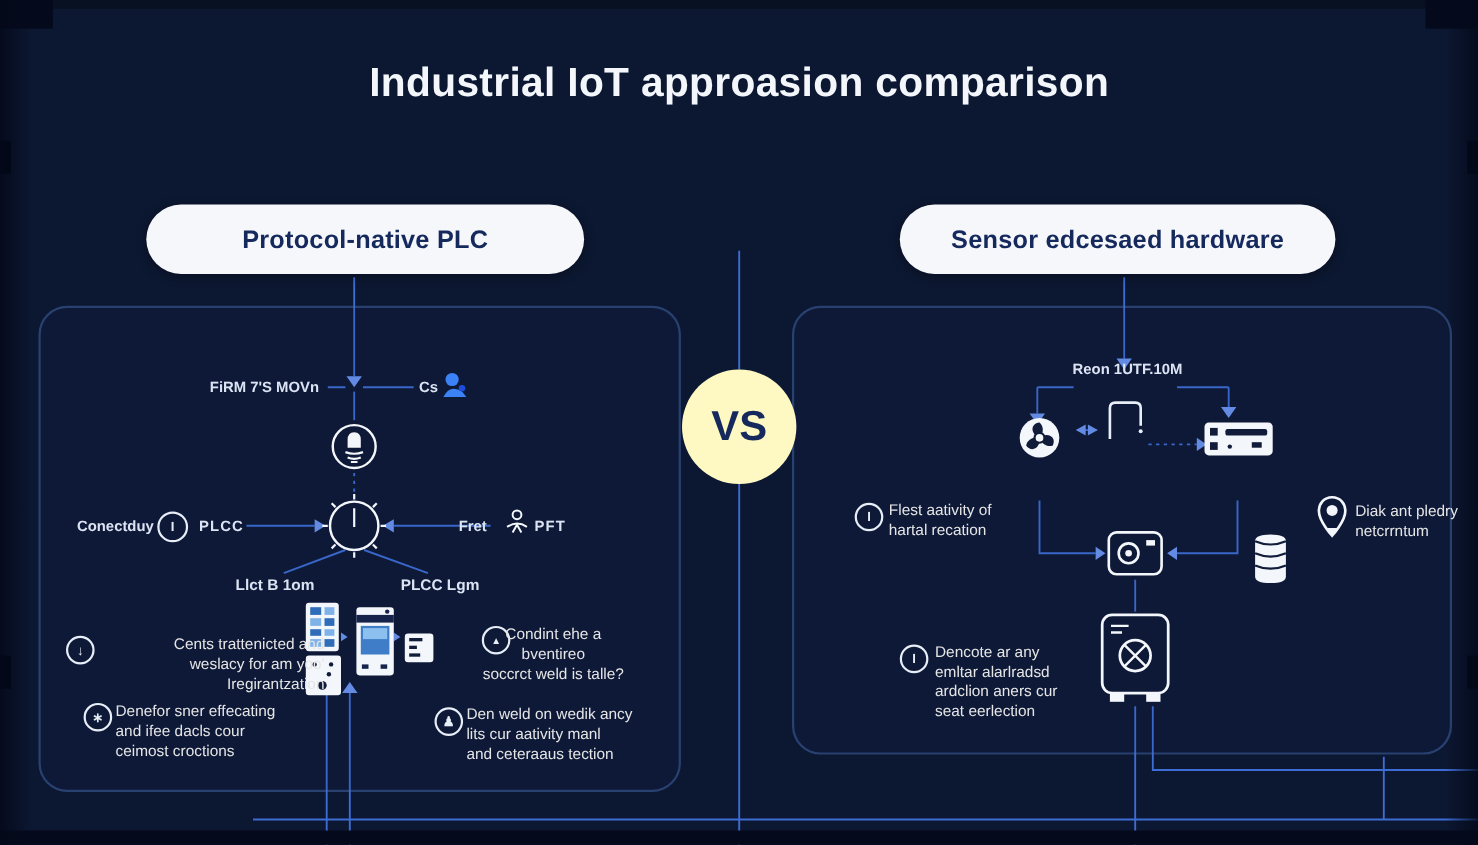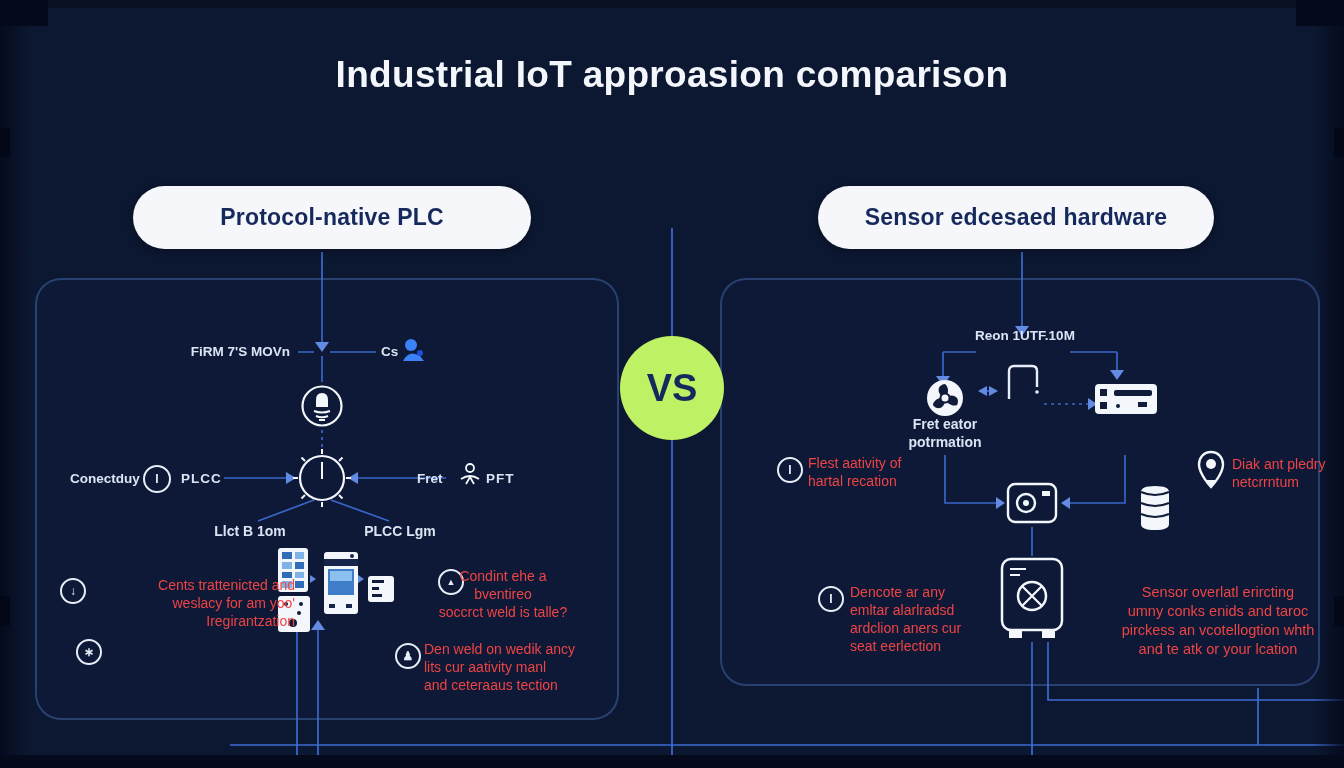--- a/index.html
+++ b/index.html
@@ -8,28 +8,28 @@
   .abs{position:absolute;}
   .lbl{position:absolute;color:#dce4f4;font-size:13.5px;line-height:1.25;font-weight:bold;}
   .ml{white-space:pre-line;}
   .ctr{text-align:center;}
   .rgt{text-align:right;}
   .panel{position:absolute;border:2px solid rgba(82,122,196,0.42);border-radius:26px;
          background:rgba(30,52,104,0.10);}
   .pill{position:absolute;background:#f5f7fb;border-radius:34px;display:flex;align-items:center;
         justify-content:center;color:#16295c;font-weight:bold;font-size:23px;letter-spacing:.2px;
         box-shadow:0 2px 10px rgba(0,0,0,0.35);}
-  .vs{position:absolute;width:104px;height:104px;border-radius:50%;background:#bef264;display:flex;
+  .vs{position:absolute;width:104px;height:104px;border-radius:50%;background:#fef9c3;display:flex;
       align-items:center;justify-content:center;color:#16295c;font-weight:bold;font-size:38px;}
   .title{position:absolute;left:0;right:0;top:54px;text-align:center;color:#f3f6fb;
          font-size:37px;font-weight:bold;letter-spacing:.3px;}
   .bcirc{position:absolute;width:22px;height:22px;border:2px solid #e8eef8;border-radius:50%;
          display:flex;align-items:center;justify-content:center;color:#e8eef8;font-size:12px;
          font-weight:bold;}
-  .btxt{position:absolute;color:#ef4444;font-size:14px;line-height:1.28;}
+  .btxt{position:absolute;color:#e5e5e5;font-size:14px;line-height:1.28;}
   .dev{position:absolute;background:#f3f6fb;border-radius:3px;}
   .edge{position:absolute;pointer-events:none;}
 </style>
 </head>
 <body>
 
 <div id="canvas">
 
   <svg class="abs" width="1344" height="768" viewBox="0 0 1344 768" style="left:0;top:0;">
     <g stroke="#3d6cd4" stroke-width="1.7" fill="none">
@@ -180,20 +180,23 @@
   <div class="bcirc" style="left:60px;top:578px;">
     <span>↓</span>
   </div>
   <div class="btxt ml" style="left:90px;top:577px;width:205px;text-align:right;">Cents trattenicted and
 weslacy for am yoo'
 Iregirantzation</div>
 
   <div class="bcirc" style="left:76px;top:639px;">
     <span>∗</span>
   </div>
+  <div class="btxt ml" style="left:105px;top:638px;width:205px;">Denefor sner effecating
+and ifee dacls cour
+ceimost croctions</div>
 
   <div class="bcirc" style="left:438px;top:569px;">
     <span style="font-size:9px;">▲</span>
   </div>
   <div class="btxt ml ctr" style="left:428px;top:568px;width:150px;">Condint ehe a
 bventireo
 soccrct weld is talle?</div>
 
   <div class="bcirc" style="left:395px;top:643px;">
     <span>♟</span>
@@ -223,22 +226,20 @@
     <rect x="1" y="1" width="62" height="30" rx="4" fill="#f3f6fb"></rect>
     <g fill="#101c3a">
       <rect x="6" y="6" width="7" height="7"></rect>
       <rect x="6" y="19" width="7" height="7"></rect>
       <rect x="20" y="7" width="38" height="6" rx="2"></rect>
       <rect x="44" y="19" width="9" height="5"></rect>
       <circle cx="24" cy="23" r="2"></circle>
     </g>
   </svg>
 
-  <div class="lbl ml ctr" style="left:885px;top:416px;width:120px;font-size:14px;">Fret eator
-potrmation</div>
 
   <div class="bcirc" style="left:777px;top:457px;">
     <span>I</span>
   </div>
   <div class="btxt ml" style="left:808px;top:455px;width:140px;">Flest aativity of
 hartal recation</div>
 
   <svg class="abs" style="left:1006px;top:482px;" width="52" height="42" viewBox="0 0 52 42">
     <rect x="2" y="2" width="48" height="38" rx="7" stroke="#f3f6fb" stroke-width="2.4" fill="none"></rect>
     <circle cx="20" cy="21" r="9" stroke="#f3f6fb" stroke-width="2.4" fill="none"></circle>
@@ -269,18 +270,14 @@
   </svg>
 
   <div class="bcirc" style="left:818px;top:586px;">
     <span>I</span>
   </div>
   <div class="btxt ml" style="left:850px;top:584px;width:150px;">Dencote ar any
 emltar alarlradsd
 ardclion aners cur
 seat eerlection</div>
 
-  <div class="btxt ml ctr" style="left:1098px;top:583px;width:240px;font-size:14.5px;line-height:1.32;">Sensor overlatl erircting
-umny conks enids and taroc
-pirckess an vcotellogtion whth
-and te atk or your lcation</div>
 
 </div>
 
 </body></html>

